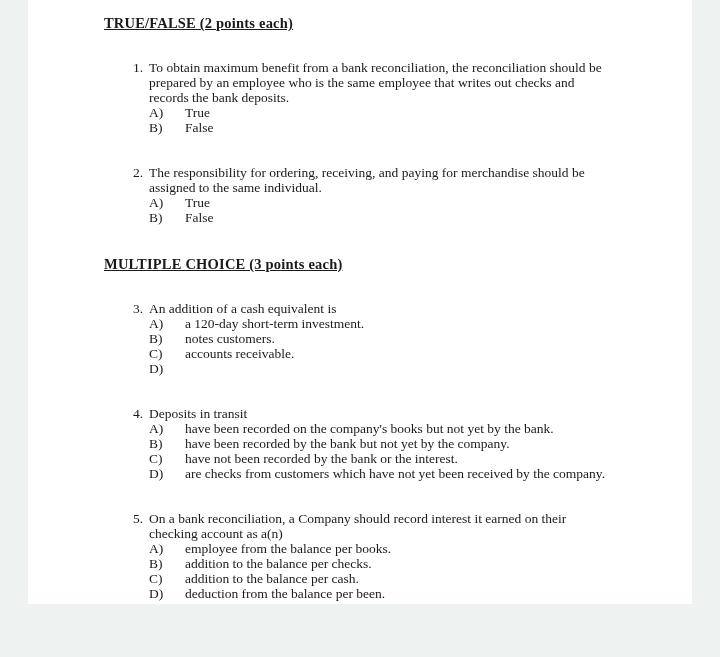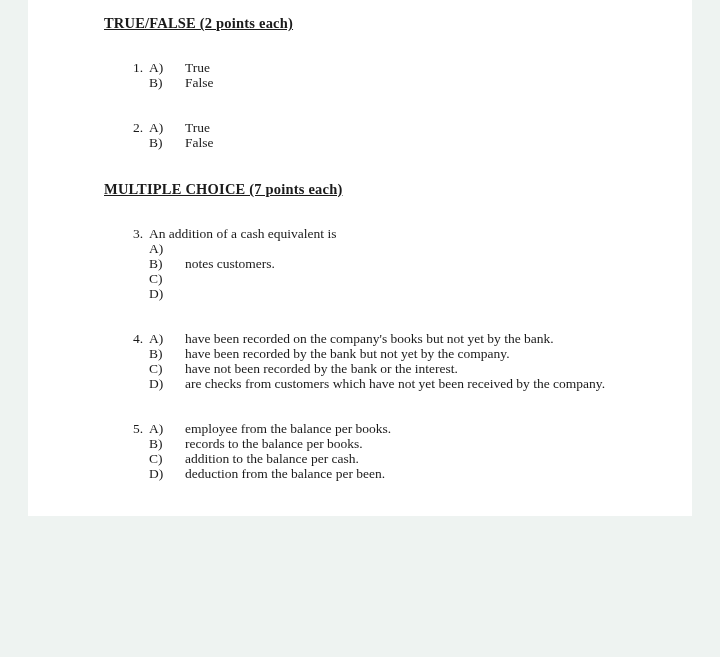--- a/index.html
+++ b/index.html
@@ -13,21 +13,21 @@
     background: #eef3f1;
     font-family: "Liberation Serif", serif;
     color: #1a1a1a;
     overflow: hidden;
   }
   .paper {
     position: absolute;
     left: 28px;
     top: 0;
     width: 664px;
-    height: 516px;
+    height: 604px;
     background: #ffffff;
   }
   .content {
     padding: 14px 28px 0 76px;
   }
   .heading {
     font-size: 14.5px;
     line-height: 18px;
     font-weight: 700;
     text-decoration: underline;
@@ -68,70 +68,75 @@
 <body>
 
 <div class="paper">
   <div class="content">
 
     <h2 class="heading">TRUE/FALSE (2 points each)</h2>
 
     <div class="question">
       <span class="qnum">1.</span>
       <div class="qbody">
+        <div class="qtext">To obtain maximum benefit from a bank reconciliation, the reconciliation should be prepared by an employee who is the same employee that writes out checks and records the bank deposits.</div>
         <div class="option">
           <span class="olabel">A)</span>
           <span class="otext">True</span>
         </div>
         <div class="option">
           <span class="olabel">B)</span>
           <span class="otext">False</span>
         </div>
       </div>
     </div>
 
     <div class="question">
       <span class="qnum">2.</span>
       <div class="qbody">
+        <div class="qtext">The responsibility for ordering, receiving, and paying for merchandise should be assigned to the same individual.</div>
         <div class="option">
           <span class="olabel">A)</span>
           <span class="otext">True</span>
         </div>
         <div class="option">
           <span class="olabel">B)</span>
           <span class="otext">False</span>
         </div>
       </div>
     </div>
 
-    <h2 class="heading second">MULTIPLE CHOICE (7 points each)</h2>
+    <h2 class="heading second">MULTIPLE CHOICE (3 points each)</h2>
 
     <div class="question">
       <span class="qnum">3.</span>
       <div class="qbody">
         <div class="qtext">An addition of a cash equivalent is</div>
         <div class="option">
           <span class="olabel">A)</span>
+          <span class="otext">a 120-day short-term investment.</span>
         </div>
         <div class="option">
           <span class="olabel">B)</span>
           <span class="otext">notes customers.</span>
         </div>
         <div class="option">
           <span class="olabel">C)</span>
+          <span class="otext">accounts receivable.</span>
         </div>
         <div class="option">
           <span class="olabel">D)</span>
         </div>
       </div>
     </div>
 
     <div class="question">
       <span class="qnum">4.</span>
       <div class="qbody">
+        <div class="qtext">Deposits in transit</div>
         <div class="option">
           <span class="olabel">A)</span>
           <span class="otext">have been recorded on the company's books but not yet by the bank.</span>
         </div>
         <div class="option">
           <span class="olabel">B)</span>
           <span class="otext">have been recorded by the bank but not yet by the company.</span>
         </div>
         <div class="option">
           <span class="olabel">C)</span>
@@ -140,27 +145,28 @@
         <div class="option">
           <span class="olabel">D)</span>
           <span class="otext">are checks from customers which have not yet been received by the company.</span>
         </div>
       </div>
     </div>
 
     <div class="question">
       <span class="qnum">5.</span>
       <div class="qbody">
+        <div class="qtext">On a bank reconciliation, a Company should record interest it earned on their checking account as a(n)</div>
         <div class="option">
           <span class="olabel">A)</span>
           <span class="otext">employee from the balance per books.</span>
         </div>
         <div class="option">
           <span class="olabel">B)</span>
-          <span class="otext">records to the balance per books.</span>
+          <span class="otext">addition to the balance per checks.</span>
         </div>
         <div class="option">
           <span class="olabel">C)</span>
           <span class="otext">addition to the balance per cash.</span>
         </div>
         <div class="option">
           <span class="olabel">D)</span>
           <span class="otext">deduction from the balance per been.</span>
         </div>
       </div>

